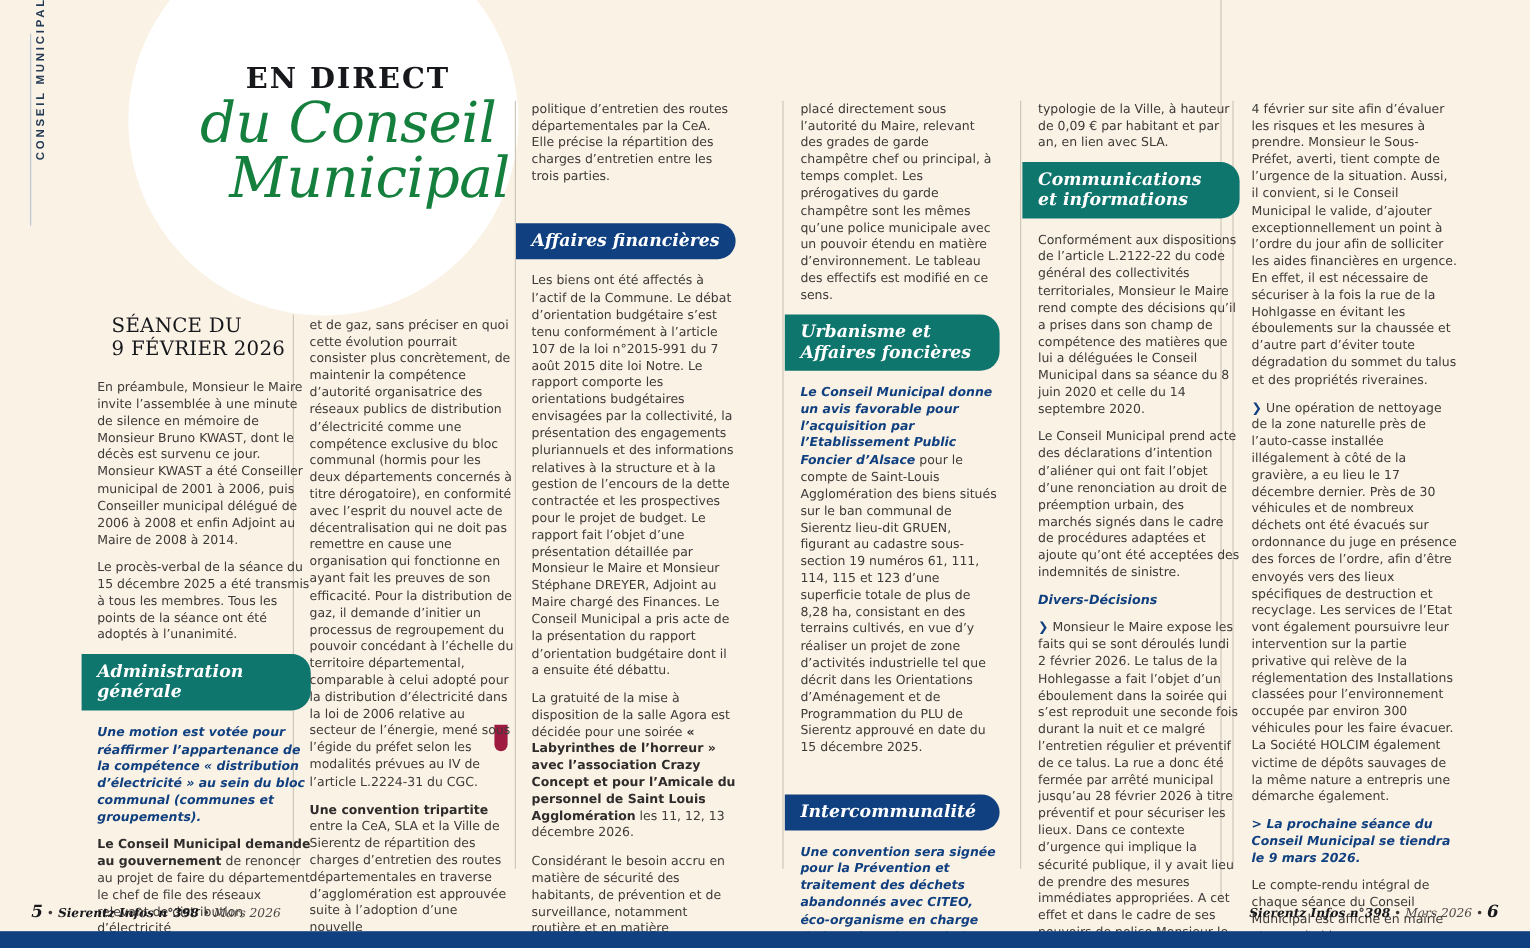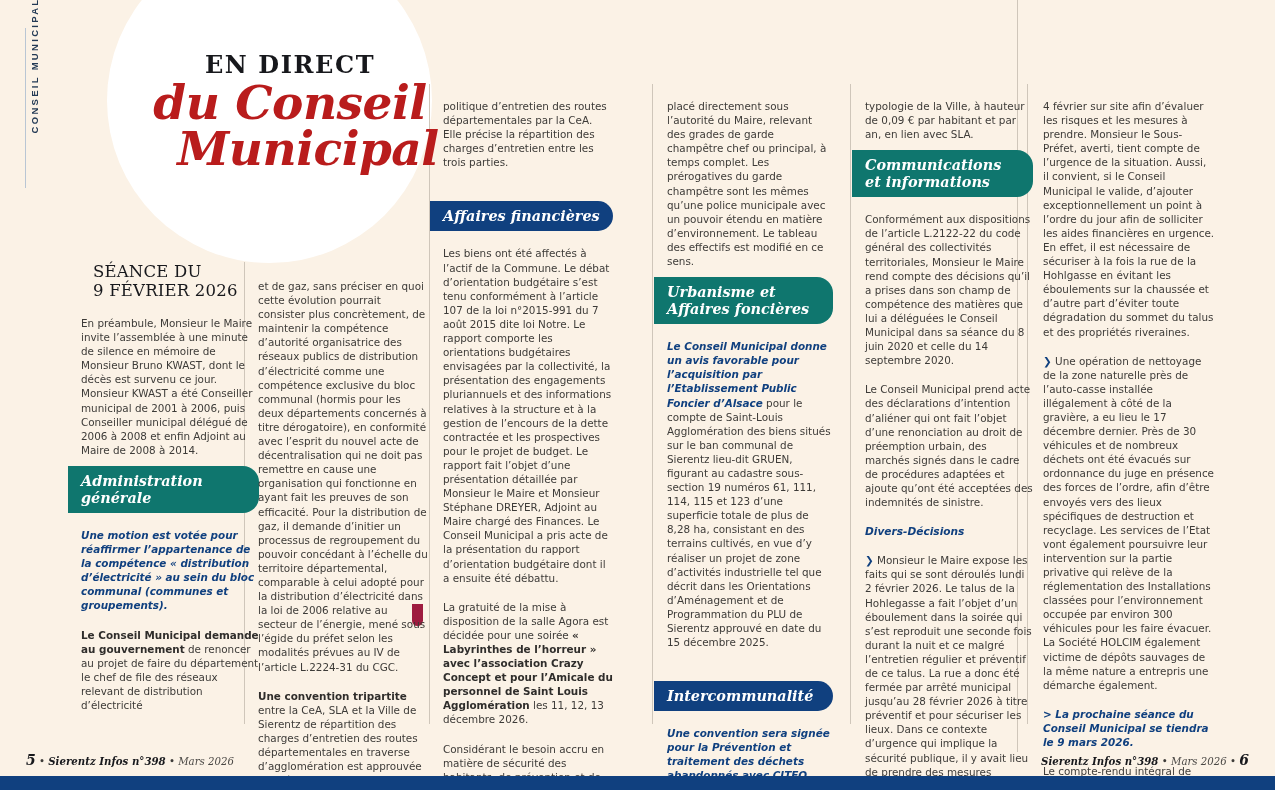--- a/index.html
+++ b/index.html
@@ -43,33 +43,33 @@
 
   
   .masthead{position:absolute;left:140px;top:52px;width:300px;text-align:center;}
   .mast-l1{
     font-family:"DejaVu Serif","Liberation Serif",serif;
     font-size:24px;letter-spacing:1.6px;color:#17181c;font-weight:700;
     line-height:1.1;
   }
   .mast-l2{
     font-family:"DejaVu Serif","Liberation Serif",serif;
-    font-style:italic;font-weight:700;
-    font-size:47px;line-height:0.98;color:#b91c1c;
+    font-style:italic;font-weight:400;
+    font-size:47px;line-height:0.98;color:#15803d;
     margin-top:2px;letter-spacing:-0.5px;
   }
   .mast-l2 .w2{display:block;margin-left:36px;}
 
   
   .col{
     position:absolute;top:0;
     font-size:10.4px;line-height:14.1px;color:#3d3b38;
     font-family:"DejaVu Sans","Liberation Sans",sans-serif;
   }
-  .col p{margin:15px 0 9px 0;}
+  .col p{margin:0 0 9px 0;}
 
   .c1{left:81px;top:262px;width:178px;}
   .c2{left:258px;top:264px;width:170px;}
   .c3{left:443px;top:84px;width:170px;}
   .c4{left:667px;top:84px;width:166px;}
   .c5{left:865px;top:84px;width:168px;}
   .c6{left:1043px;top:84px;width:172px;}
 
   .v-rule{position:absolute;width:1px;background:#cfc6ba;}
 
@@ -143,20 +143,21 @@
     <div class="mast-l2">
       <span>du Conseil</span>
       <span class="w2">Municipal</span>
     </div>
   </div>
 
   <div class="col c1">
     <h2 class="sect-date" style="white-space:pre-line;margin-left:12px;">SÉANCE DU
 9 FÉVRIER 2026</h2>
     <p>En préambule, Monsieur le Maire invite l’assemblée à une minute de silence en mémoire de Monsieur Bruno KWAST, dont le décès est survenu ce jour. Monsieur KWAST a été Conseiller municipal de 2001 à 2006, puis Conseiller municipal délégué de 2006 à 2008 et enfin Adjoint au Maire de 2008 à 2014.</p>
+    <p>Le procès-verbal de la séance du 15 décembre 2025 a été transmis à tous les membres. Tous les points de la séance ont été adoptés à l’unanimité.</p>
     <div class="banner red" style="white-space:pre-line;">Administration
 générale</div>
     <p class="lead">Une motion est votée pour réaffirmer l’appartenance de la compétence « distribution d’électricité » au sein du bloc communal (communes et groupements).</p>
     <p><span class="b">Le Conseil Municipal demande au gouvernement</span><span> de renoncer au projet de faire du département le chef de file des réseaux relevant de distribution d’électricité</span></p>
   </div>
 
   <div class="col c2">
     <p>et de gaz, sans préciser en quoi cette évolution pourrait consister plus concrètement, de maintenir la compétence d’autorité organisatrice des réseaux publics de distribution d’électricité comme une compétence exclusive du bloc communal (hormis pour les deux départements concernés à titre dérogatoire), en conformité avec l’esprit du nouvel acte de décentralisation qui ne doit pas remettre en cause une organisation qui fonctionne en ayant fait les preuves de son efficacité. Pour la distribution de gaz, il demande d’initier un processus de regroupement du pouvoir concédant à l’échelle du territoire départemental, comparable à celui adopté pour la distribution d’électricité dans la loi de 2006 relative au secteur de l’énergie, mené sous l’égide du préfet selon les modalités prévues au IV de l’article L.2224-31 du CGC.</p>
     <p><span class="b">Une convention tripartite</span><span> entre la CeA, SLA et la Ville de Sierentz de répartition des charges d’entretien des routes départementales en traverse d’agglomération est approuvée suite à l’adoption d’une nouvelle</span></p>
   </div>

